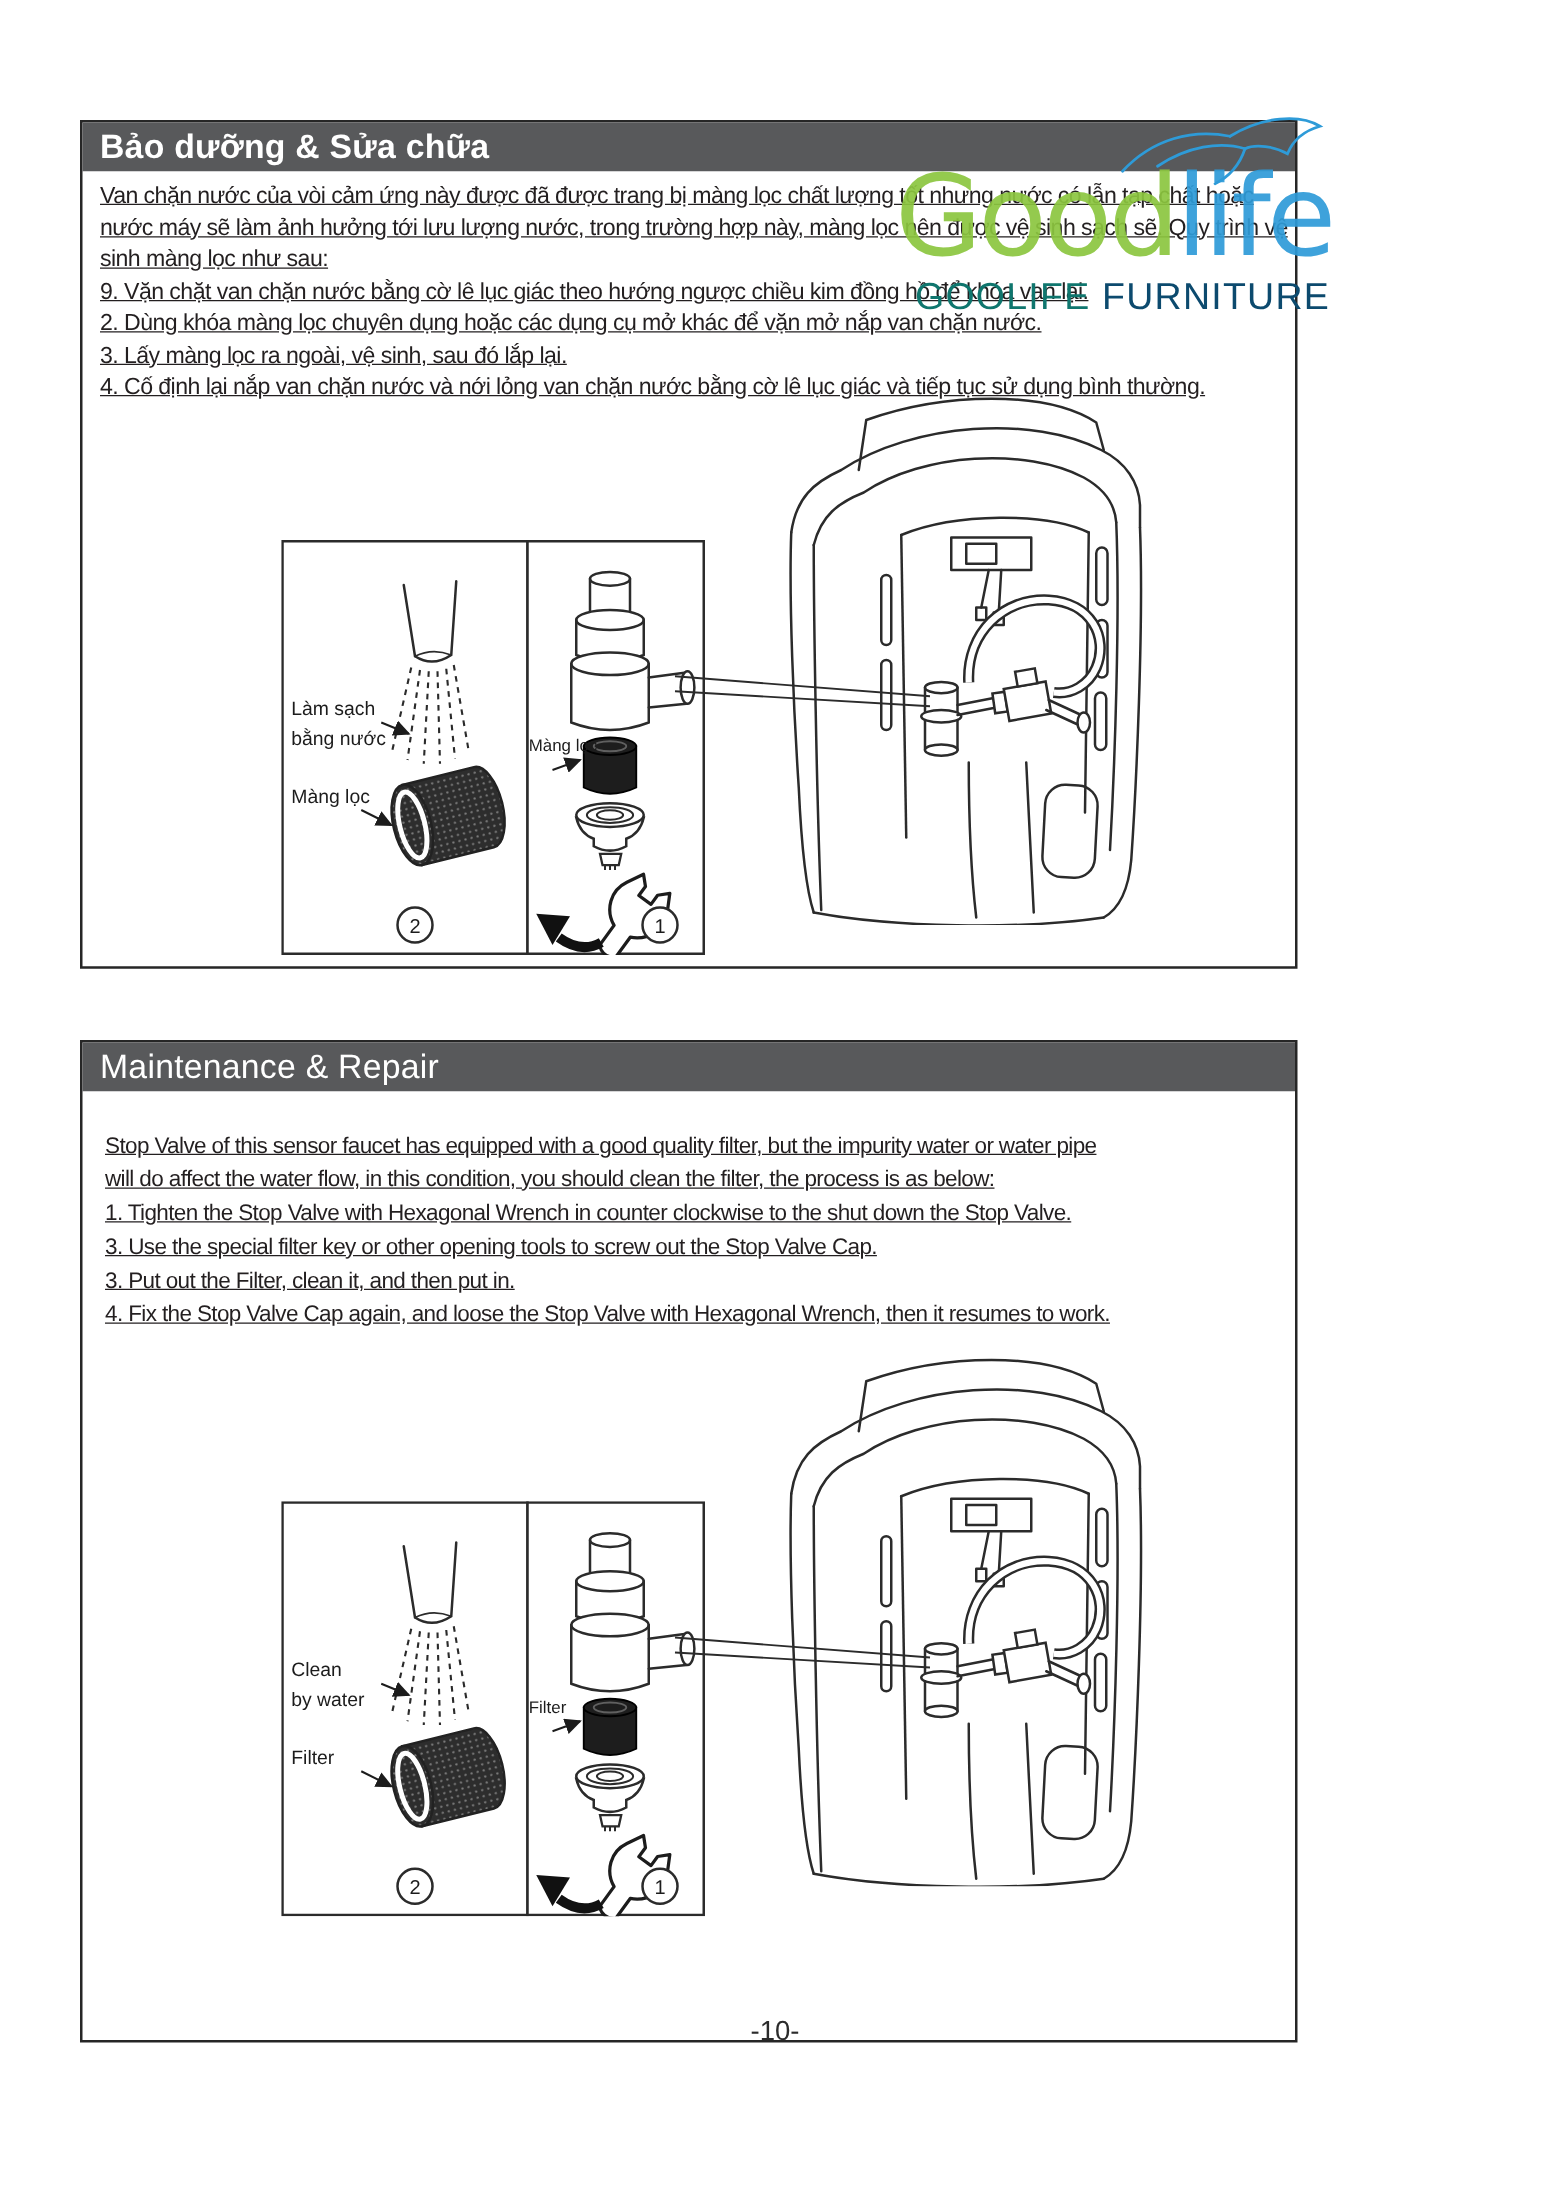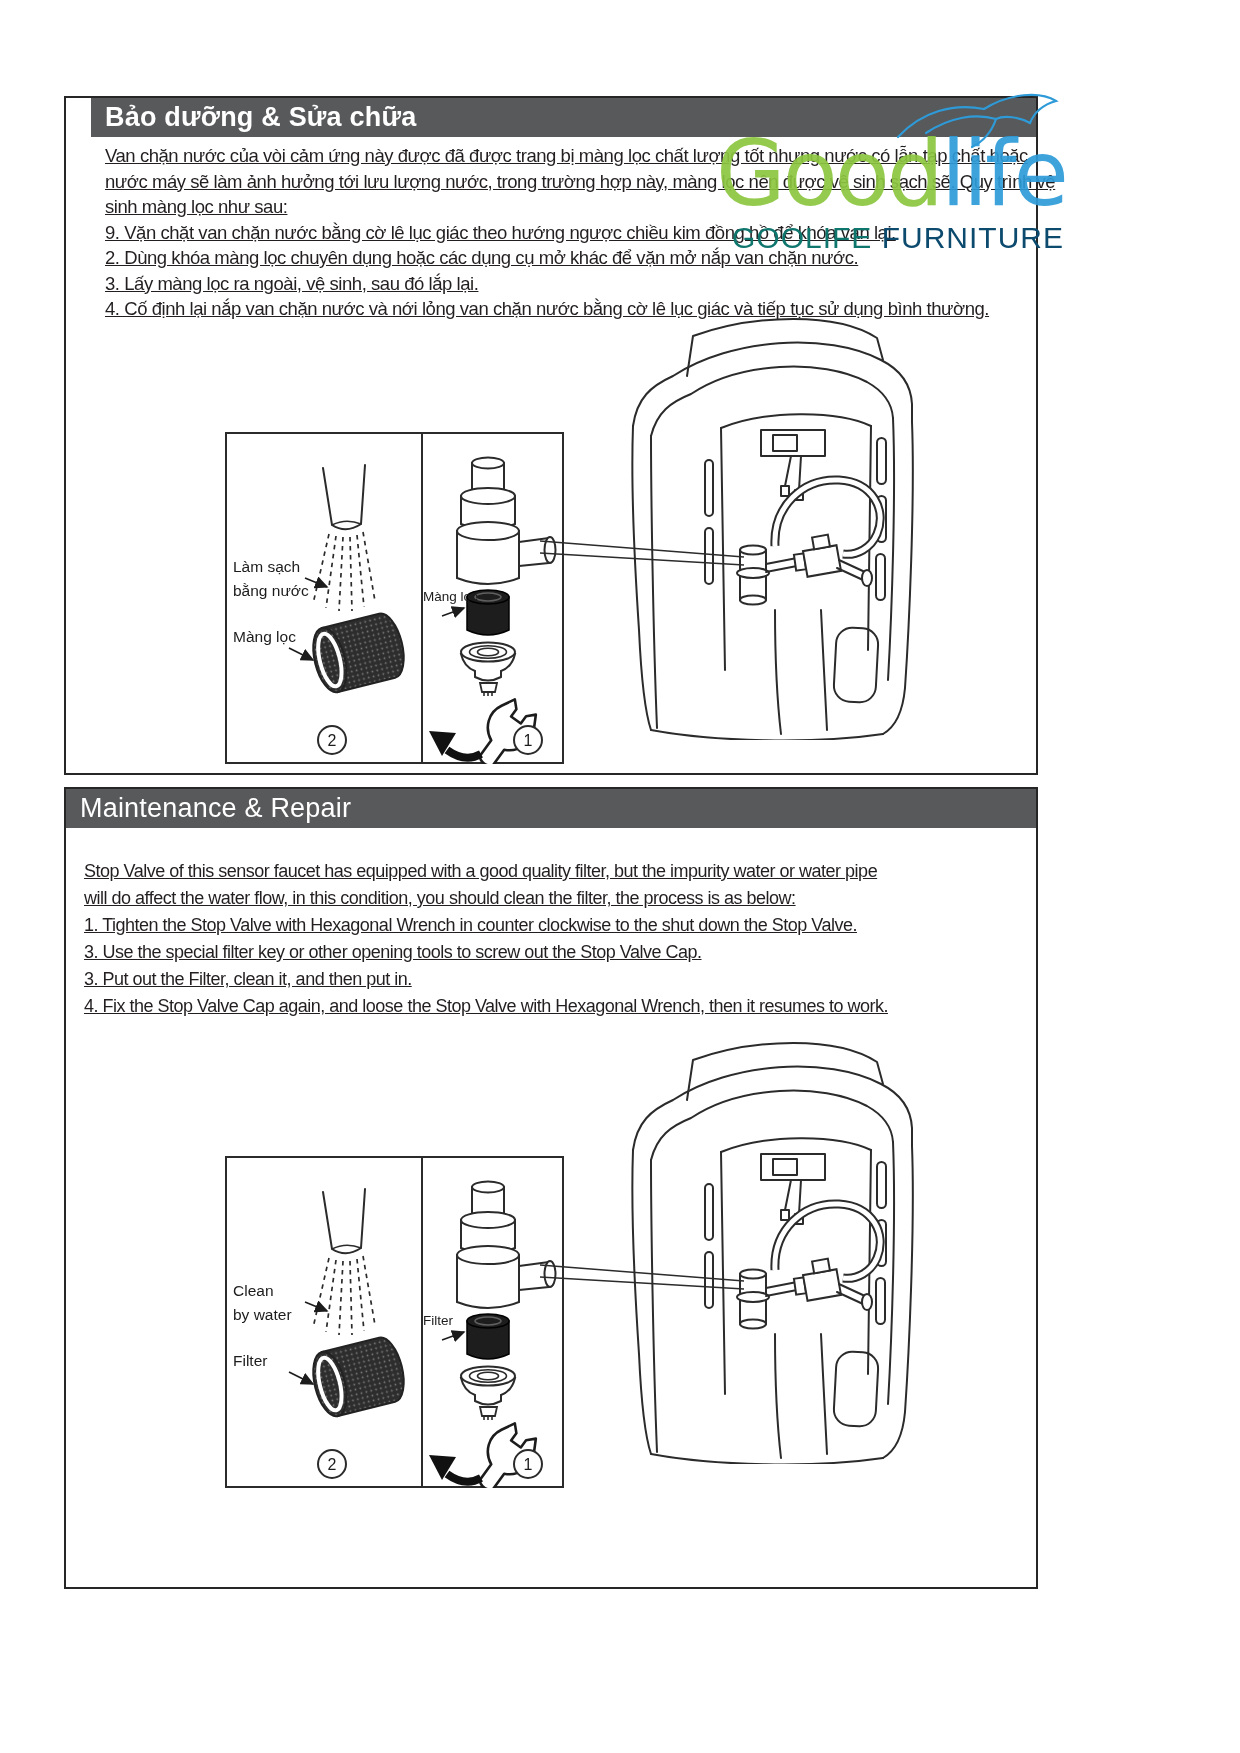--- a/index.html
+++ b/index.html
@@ -4,22 +4,22 @@
 <style>
   html,body { margin:0; padding:0; background:#ffffff; }
   .page {
     position:relative; width:1240px; height:1753px; background:#ffffff;
     font-family:"Liberation Sans", sans-serif; color:#231f20; overflow:hidden;
   }
   .section {
     position:absolute; left:64px; width:974px;
     border:2px solid #262626; background:#ffffff; box-sizing:border-box;
   }
-  #sec-vi { top:96px;  height:679px;padding-left:25px; }
-  #sec-en { top:787px; height:802px; }
+  #sec-vi { top:96px;  height:679px; }
+  #sec-en { top:832px; height:802px; }
   .sec-header {
     background:#58595b; color:#ffffff; height:39px; line-height:39px;
     padding-left:14px; font-size:27px; letter-spacing:0.2px;
   }
   .sec-header.bold { font-weight:bold; }
   .body-vi { padding:6px 14px 0 14px; }
   .body-en { padding:30px 14px 0 18px; }
   .tline { white-space:nowrap;text-decoration:underline; }
   .body-vi .tline { font-size:18.5px; line-height:25.5px; letter-spacing:-0.45px; }
   .body-en .tline { font-size:18px;   line-height:27px;   letter-spacing:-0.5px; }
@@ -224,13 +224,14 @@
         <path d="M6,54 C30,28 62,20 92,26"></path>
         <path d="M34,50 C58,34 84,30 104,36"></path>
         <path d="M92,26 C118,10 148,8 164,18 C150,22 142,30 138,40 C128,34 112,32 104,36"></path>
         <path d="M104,36 C100,48 92,58 80,64"></path>
       </g>
     </svg>
     <div class="logo-script"><span class="g">Good</span><span class="b">life</span></div>
     <div class="logo-caption"><span class="g">GOOLIFE</span> <span class="b">FURNITURE</span></div>
   </div>
 
+  <div class="page-number">-10-</div>
 </div>
 
 </body></html>

